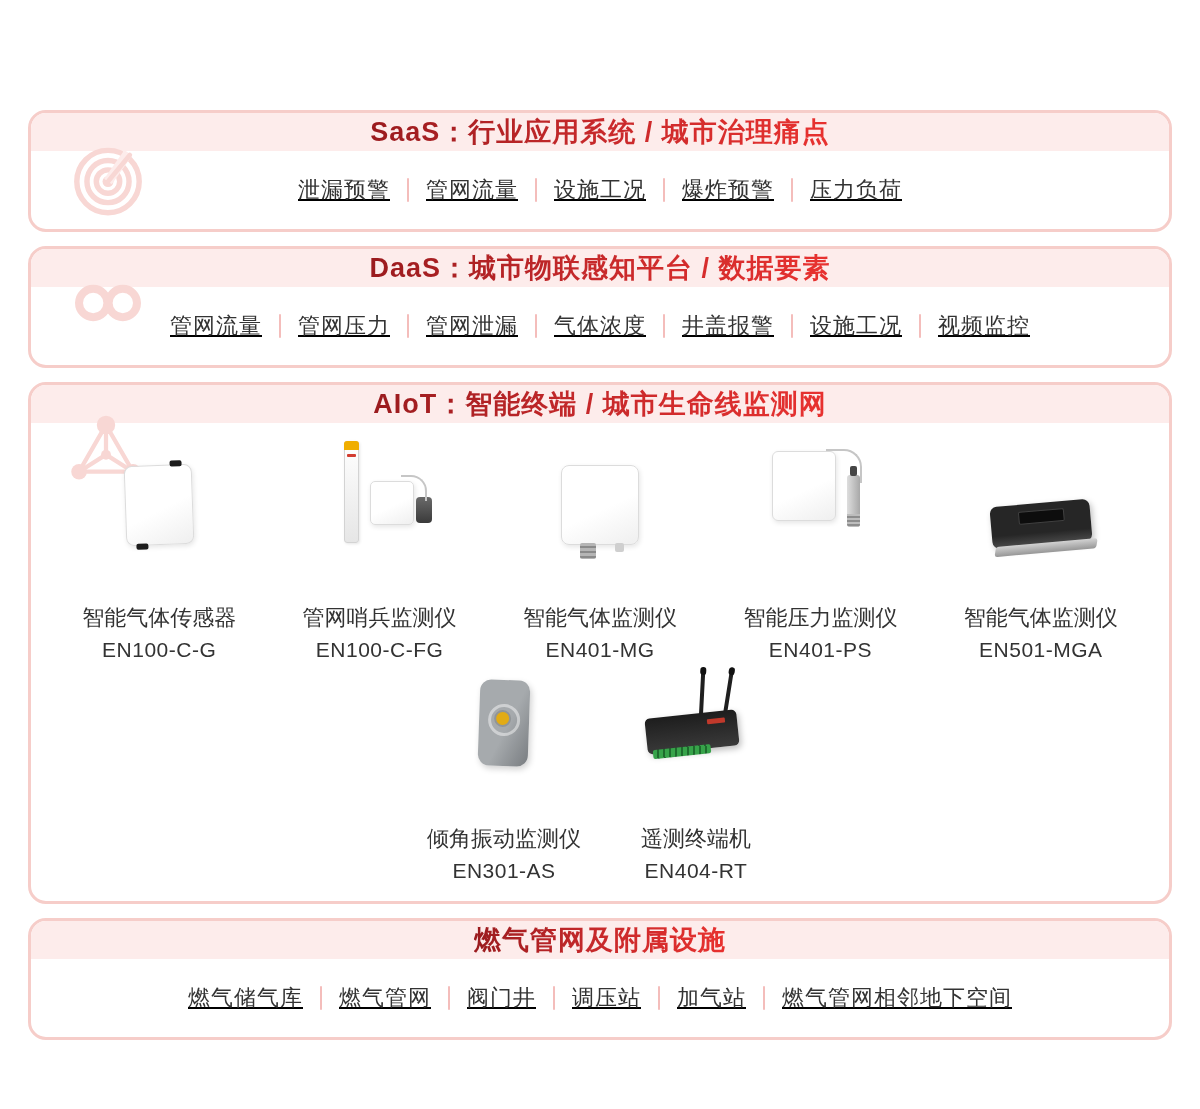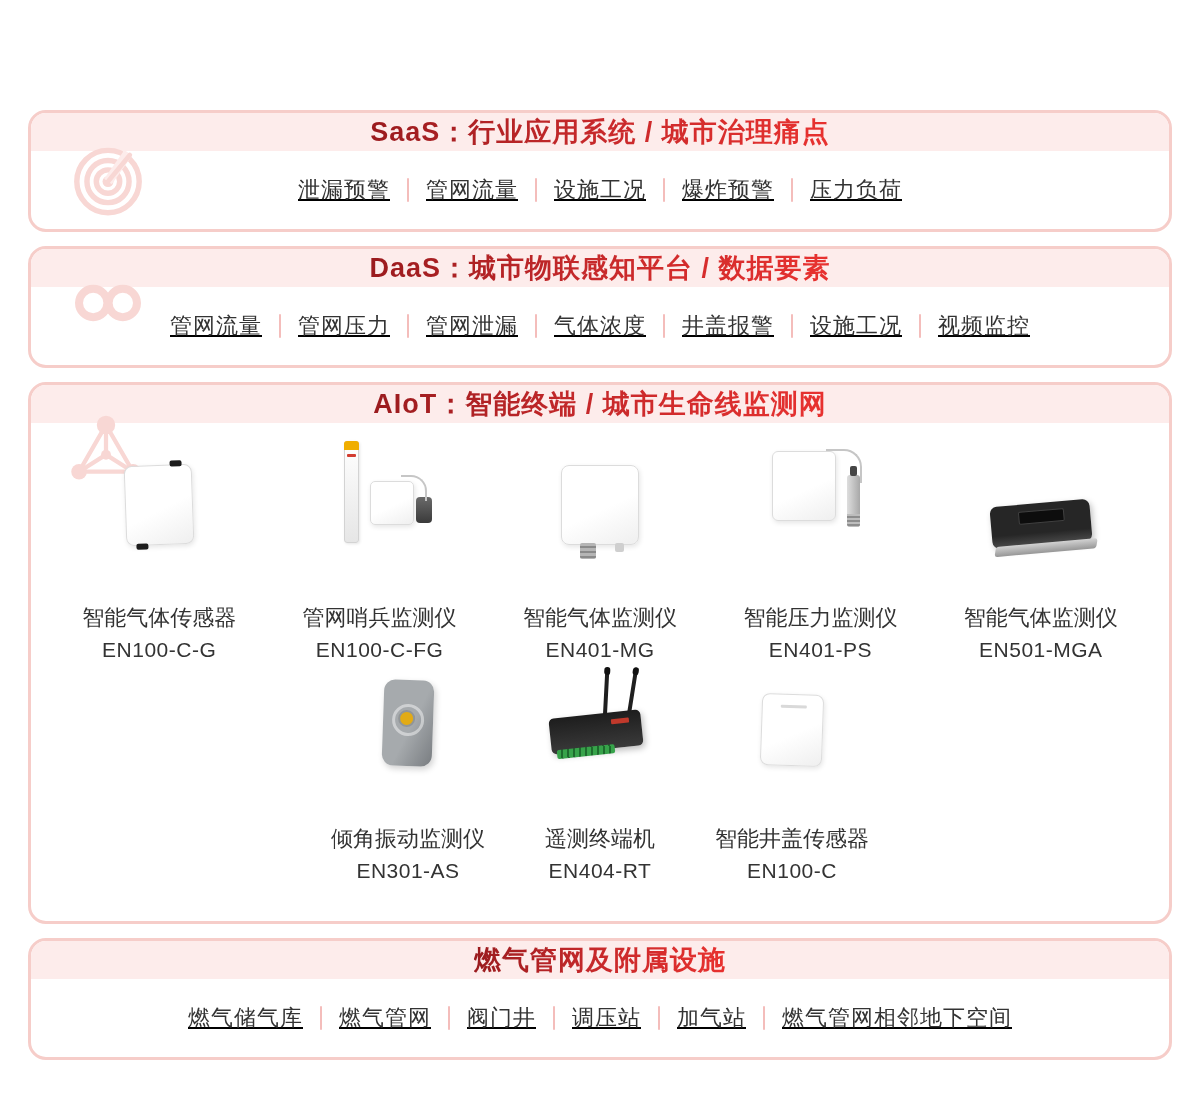--- a/index.html
+++ b/index.html
@@ -241,46 +241,39 @@
       </div>
       <div class="product">
         <div class="img-area">
           <div class="dev dev-mga"></div>
         </div>
         <div class="p-name">智能气体监测仪</div>
         <div class="p-model">EN501-MGA</div>
       </div>
     </div>
 
-    <div class="products-row centered" style="padding-bottom:34px;">
+    <div class="products-row centered" style="padding-bottom:14px;">
       <div class="product">
         <div class="img-area">
           <div class="dev dev-as"></div>
         </div>
         <div class="p-name">倾角振动监测仪</div>
         <div class="p-model">EN301-AS</div>
       </div>
       <div class="product">
         <div class="img-area">
           <div class="dev dev-rt">
             <div class="rt-ant a1"></div>
             <div class="rt-ant a2"></div>
             <div class="rt-body"></div>
           </div>
         </div>
         <div class="p-name">遥测终端机</div>
         <div class="p-model">EN404-RT</div>
       </div>
-      <div class="product">
-        <div class="img-area">
-          <div class="dev dev-c whitebox"></div>
-        </div>
-        <div class="p-name">智能井盖传感器</div>
-        <div class="p-model">EN100-C</div>
-      </div>
     </div>
   </section>
 
   <section class="card">
     <div class="card-head">
       <h2 class="card-title">燃气管网及附属设施</h2>
     </div>
     <div class="card-body">
       <span class="chip">燃气储气库</span>
       <span class="divider"></span>

